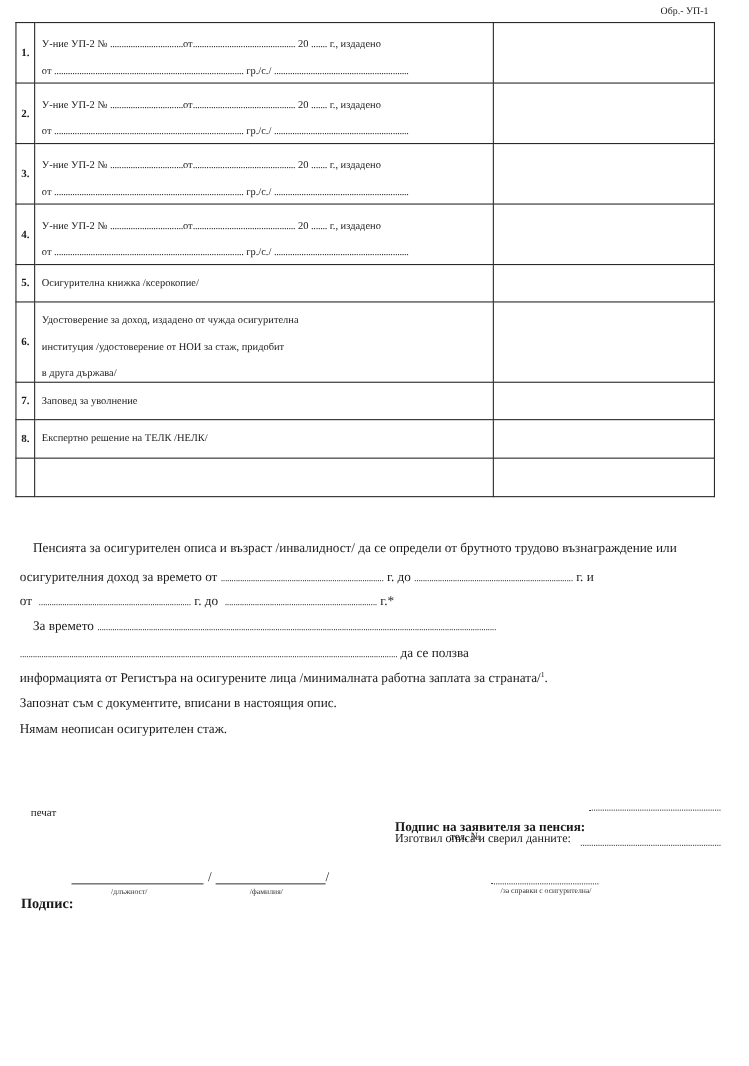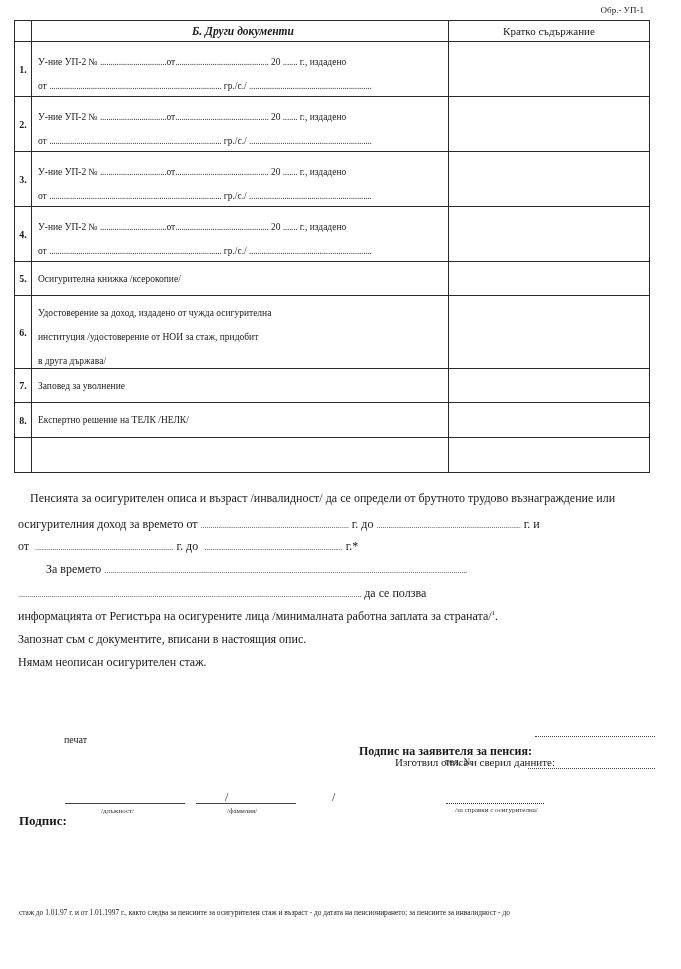--- a/index.html
+++ b/index.html
@@ -35,42 +35,37 @@
   .cert-l1 { margin-bottom: 10px; }
   .dots { letter-spacing: -0.3px; color: #333; }
 
   
   .para { font-family: "Liberation Serif", serif; font-size: 12px; }
   .para .line-p { position: absolute; white-space: nowrap; }
   sup { font-size: 7px; }
 
   
   .sig-bold { font-weight: bold; font-size: 12px; font-family: "Liberation Serif", serif; margin-top: 22px; }
-  .sig-normal { font-size: 11px; font-family: "Liberation Serif", serif; margin-left: 36px; }
+  .sig-normal { font-size: 11px; font-family: "Liberation Serif", serif; }
   .sig-caption { font-size: 7px; font-family: "Liberation Serif", serif; color: #333; }
   .field-line { position: absolute; border-bottom: 1px solid #444; height: 0; }
   .dot-field { position: absolute; border-bottom: 1px dotted #444; height: 0; }
 
   .footnote {
     position: absolute; left: 19px; top: 907px; width: 640px;
     font-family: "Liberation Serif", serif; font-size: 7.4px; line-height: 11px;
   }
 </style>
 </head>
 <body>
 
 <div class="abs form-code">Обр.- УП-1</div>
 
 <table class="doc-table">
   <tbody>
-      <tr>
-    <th class="col-num"></th>
-    <th class="col-doc title" style="text-align:center;padding-left:0">Б. Други документи</th>
-    <th class="col-sum">Кратко съдържание</th>
-  </tr>
 
   <tr class="row-cert">
     <td class="col-num">1.</td>
     <td class="col-doc">
       <span class="line cert-l1"><span>У-ние УП-2 №</span> <span class="dots">................................</span><span>от</span><span class="dots">.............................................</span> <span>20</span> <span class="dots">.......</span> <span>г., издадено</span></span>
       <span class="line"><span>от</span> <span class="dots">...................................................................................</span> <span>гр./с./</span> <span class="dots">...........................................................</span></span>
     </td>
     <td class="col-sum"></td>
   </tr>
 
@@ -149,21 +144,21 @@
   </div>
 
   <div class="line-p" style="left:18px;top:539px">
     <span>от</span>&nbsp;
     <span class="dots" style="font-size:9px">.......................................................................</span>
     <span>г. до</span>&nbsp;
     <span class="dots" style="font-size:9px">.......................................................................</span>
     <span>г.*</span>
   </div>
 
-  <div class="line-p" style="left:46px;top:562px">
+  <div class="line-p" style="left:30px;top:562px">
     <span>За времето</span>
     <span class="dots" style="font-size:9px">..........................................................................................................................................................................................</span>
   </div>
 
   <div class="line-p" style="left:18px;top:586px">
     <span class="dots" style="font-size:9px">................................................................................................................................................................................</span>
     <span>да се ползва</span>
   </div>
 
   <div class="line-p" style="left:18px;top:609px">
@@ -188,14 +183,13 @@
 <div class="field-line" style="left:196px;top:803px;width:100px"></div>
 <div class="abs sig-normal" style="left:296px;top:790px;font-size:12px">/</div>
 <div class="abs sig-caption" style="left:101px;top:807px">/длъжност/</div>
 <div class="abs sig-caption" style="left:227px;top:807px">/фамилия/</div>
 
 <div class="abs sig-normal" style="left:409px;top:756px;font-size:10px">тел. №</div>
 <div class="dot-field" style="left:446px;top:803px;width:98px"></div>
 <div class="abs sig-caption" style="left:455px;top:806px">/за справки с осигурителна/</div>
 
 <div class="footnote">
-  <div>стаж до 1.01.97 г. и от 1.01.1997 г., както следва за пенсиите за осигурителен стаж и възраст - до датата на пенсионирането; за пенсиите за инвалидност - до</div>
 </div>
 
 </body></html>

